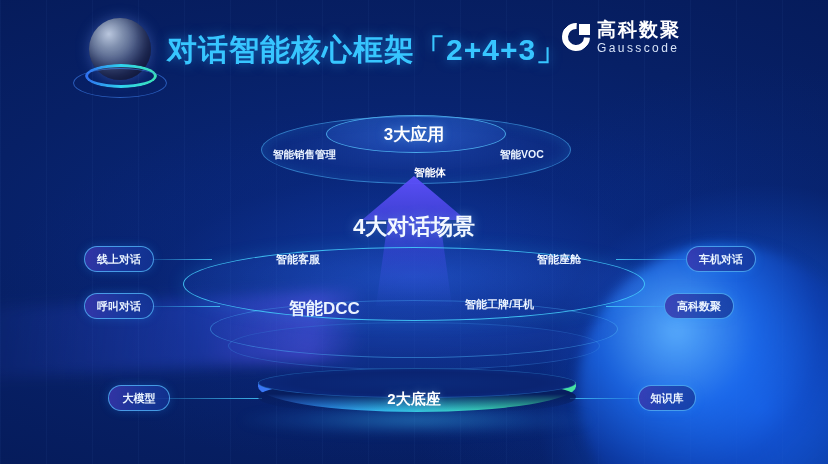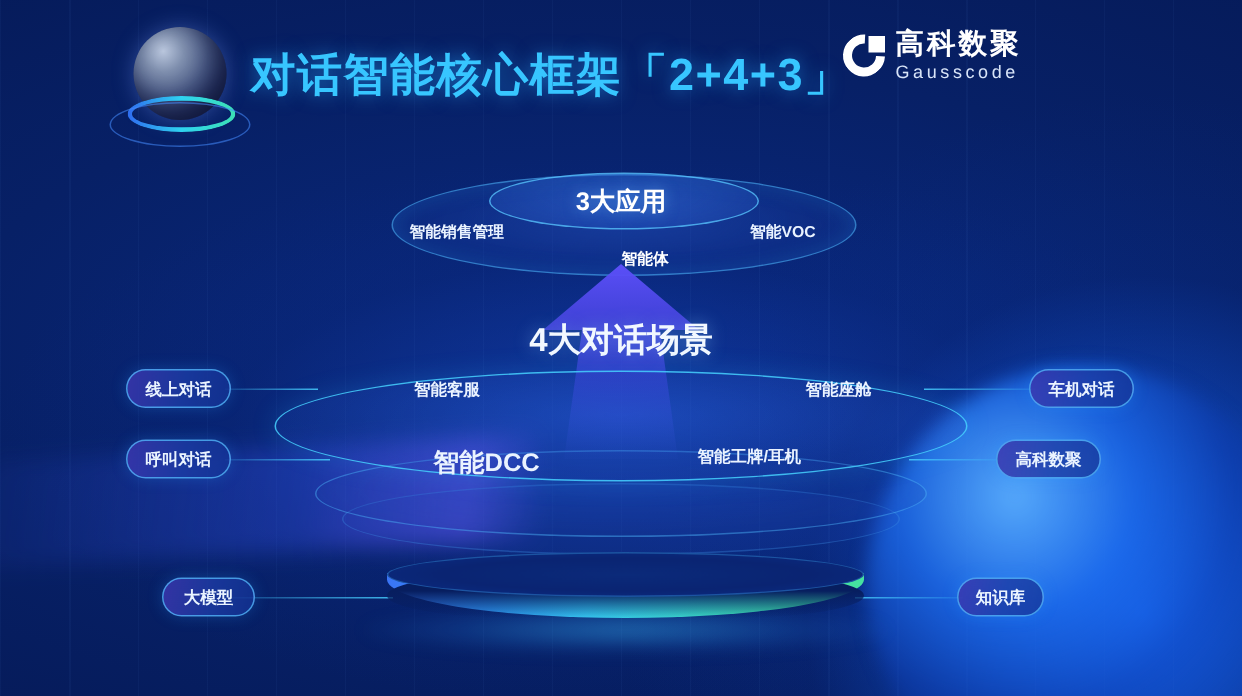--- a/index.html
+++ b/index.html
@@ -237,13 +237,14 @@
   <div class="pill" style="left:664px; top:293px; width:70px;">高科数聚</div>
   <div class="pill" style="left:638px; top:385px; width:58px;">知识库</div>
 
   <div class="cyl">
     <div class="cyl-glow"></div>
     <div class="cyl-body">
       <div class="cyl-body-mask"></div>
     </div>
     <div class="cyl-top"></div>
   </div>
+  <div class="lbl lbl-base-title">2大底座</div>
 </div>
 
 </body></html>

